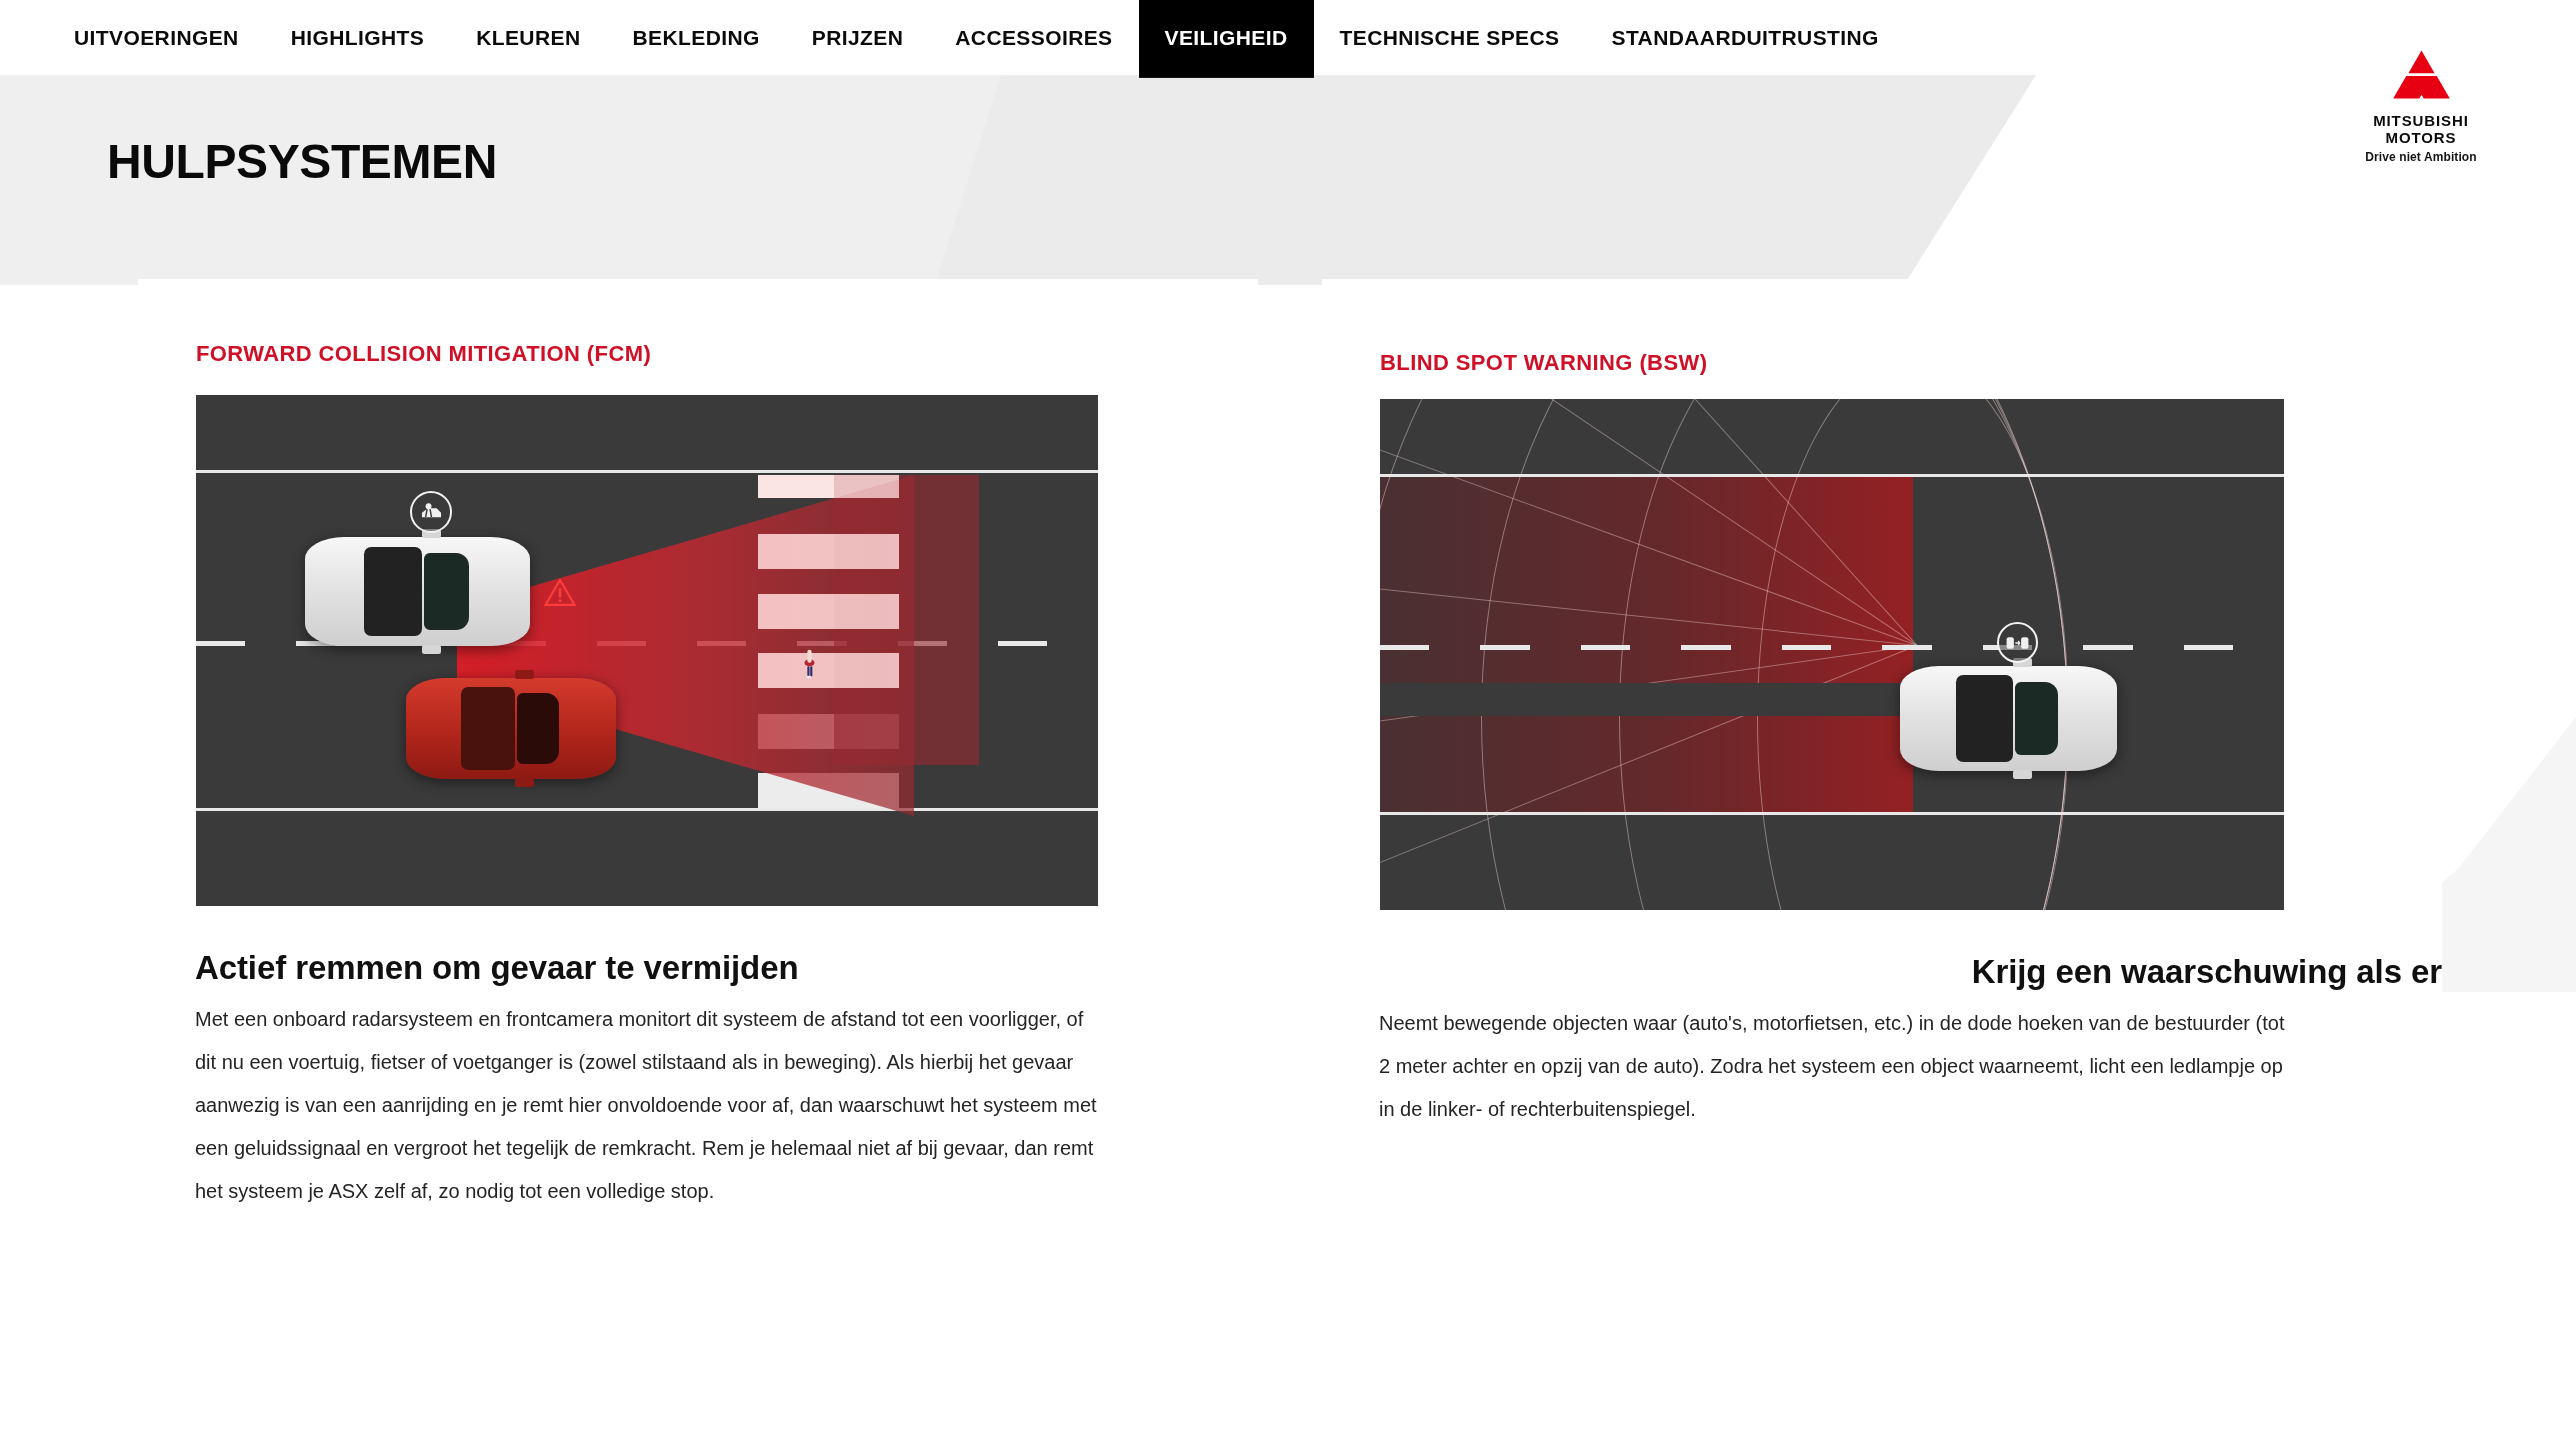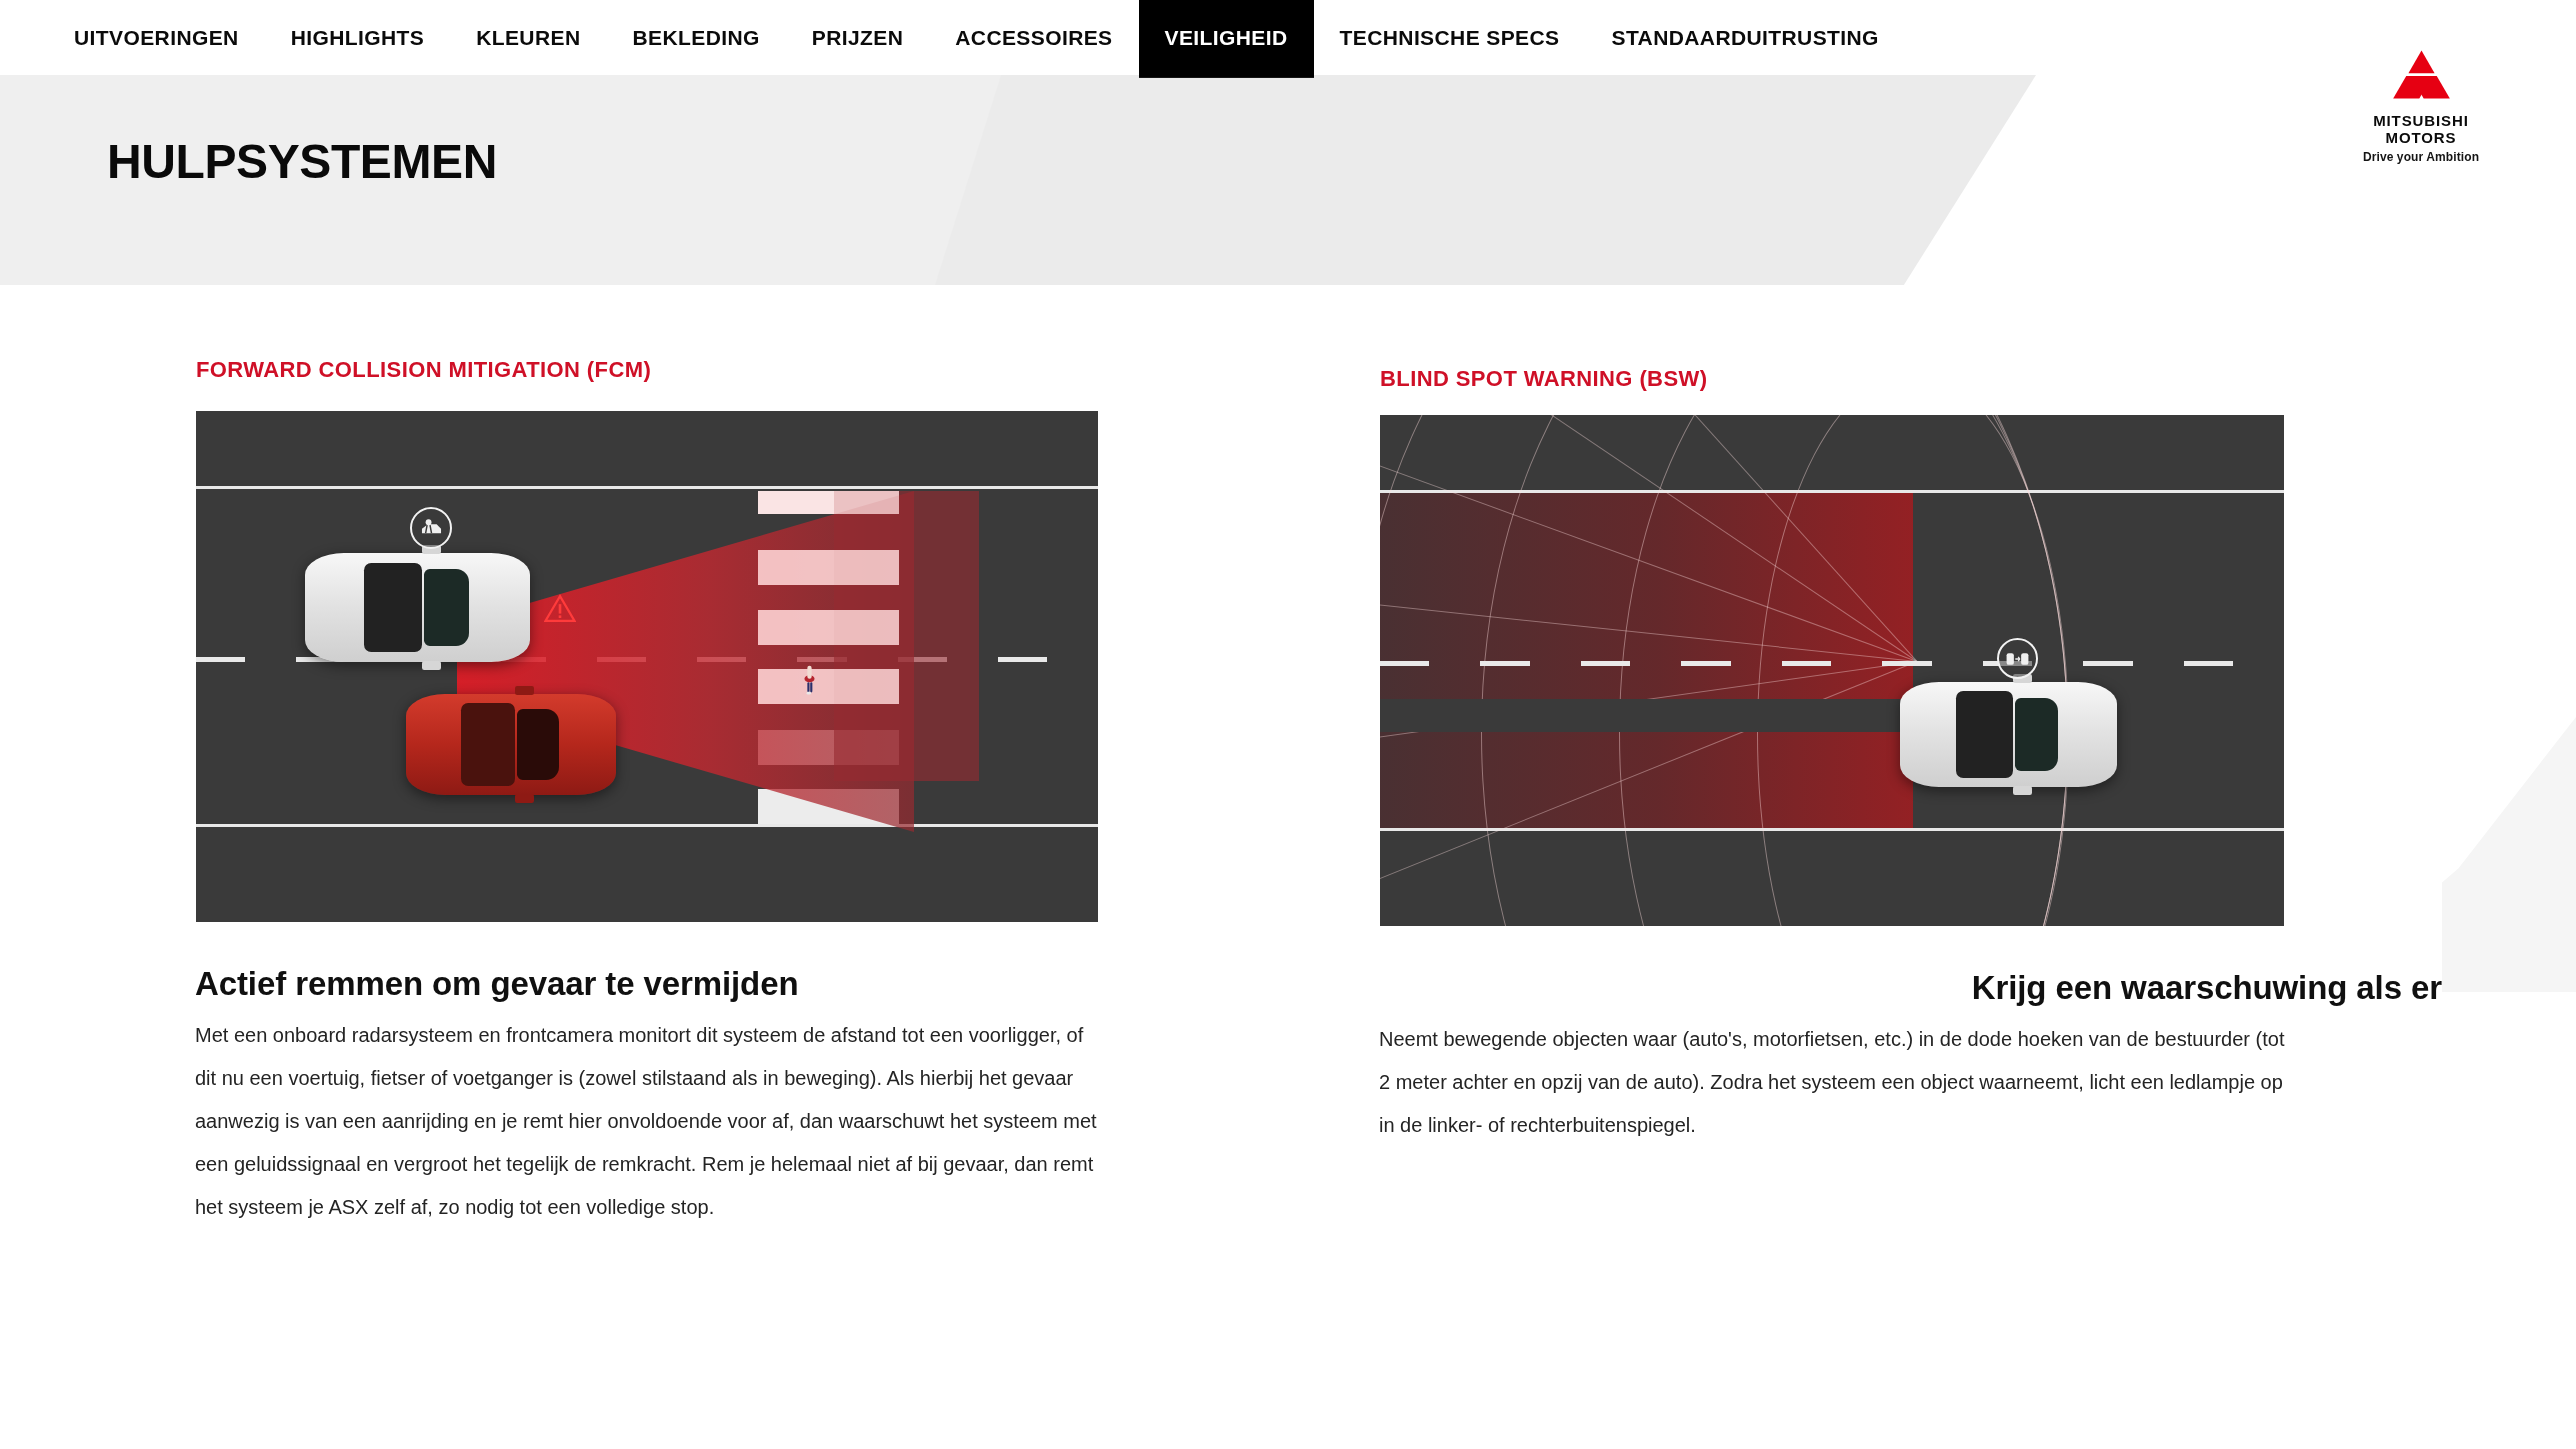--- a/index.html
+++ b/index.html
@@ -116,21 +116,21 @@
 
   
   #cards {
     position: absolute;
     top: 279px; left: 0;
     width: 2576px;
     z-index: 11;
   }
   .card {
     position: absolute;
-    top: 16px;
+    top: 0;
     background: #ffffff;
   }
   .card.left  { left: 138px;  width: 1120px; height: 1036px; }
   .card.right { left: 1322px; width: 1120px; height: 1036px; }
 
   .card-kicker {
     color: #cf1027;
     font-size: 22px;
     font-weight: 700;
     letter-spacing: 0.4px;
@@ -288,21 +288,21 @@
   </nav>
 
   <div id="logo">
     <svg class="logo-mark" viewBox="0 0 128 78">
       <polygon points="64,2 82,33 64,33 46,33" fill="#E60012"></polygon>
       <polygon points="43,37 61,37 79,37 61,68 25,68" fill="#E60012"></polygon>
       <polygon points="85,37 103,68 67,68 49,37" fill="#E60012"></polygon>
     </svg>
     <div class="logo-name">MITSUBISHI</div>
     <div class="logo-name">MOTORS</div>
-    <div class="logo-tag">Drive your Ambition</div>
+    <div class="logo-tag">Drive niet Ambition</div>
   </div>
 
   <h1 id="page-title">HULPSYSTEMEN</h1>
 
   <section id="cards">
 
     <article class="card left">
 
       <div class="card-kicker">FORWARD COLLISION MITIGATION (FCM)</div>
 

